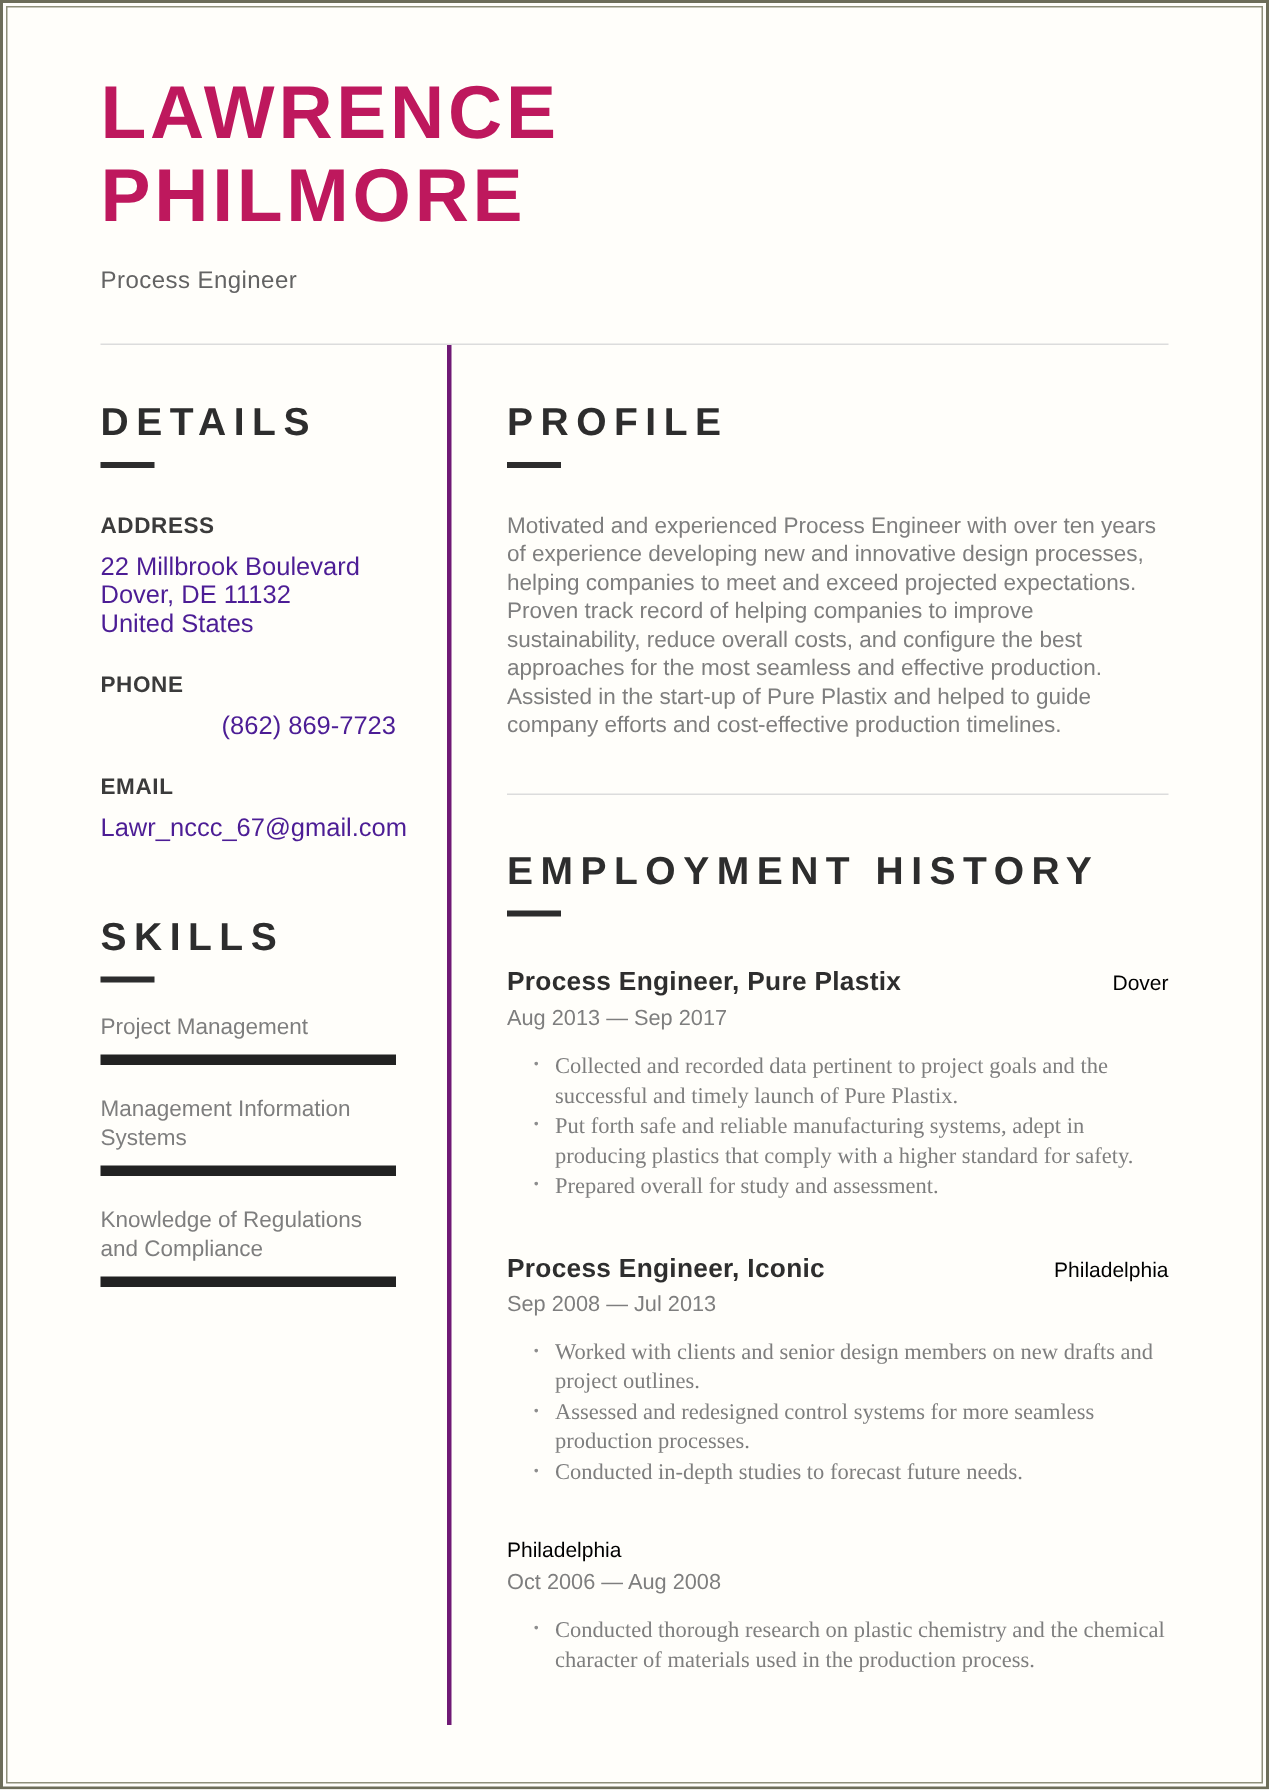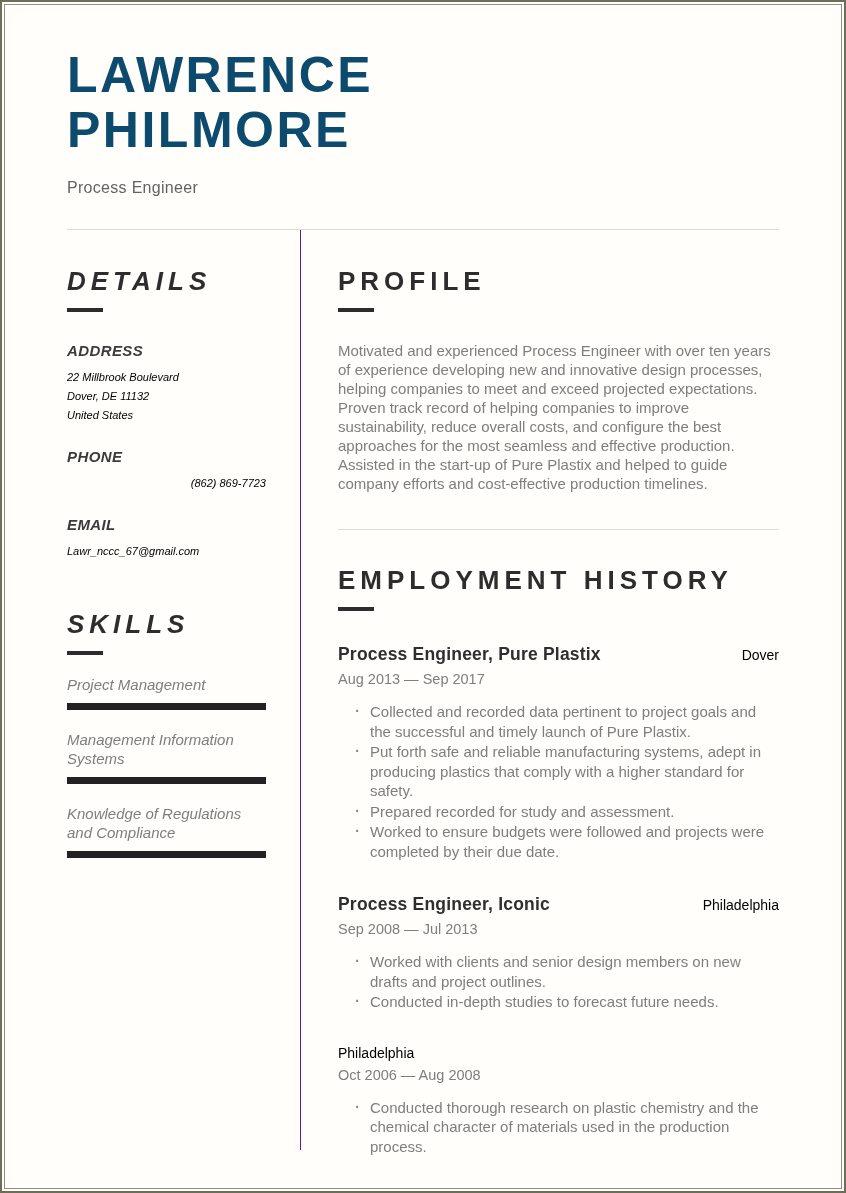--- a/index.html
+++ b/index.html
@@ -16,36 +16,36 @@
   .frame-inner { position:absolute; inset:4px; border:1px solid #8f8f7b; pointer-events:none; z-index:5; }
 
   .content { position:absolute; left:67px; right:67px; top:0; }
 
   
   .hdr { padding-top:48px; }
   .name {
     margin:0; width:420px;
     font-size:50px; line-height:55px;
     font-weight:bold; letter-spacing:2.5px;
-    color:#0c4a6e; text-transform:uppercase;
+    color:#be185d; text-transform:uppercase;
   }
   .subtitle { margin-top:21px; font-size:16px; color:#636363; letter-spacing:0.3px; }
 
   
   .columns { display:flex; margin-top:32px; border-top:1px solid #dcdcdc; height:920px; }
-  .col-left { width:234px; box-sizing:border-box; padding:36px 34px 0 0; border-right:1px solid #701a75;font-style:italic; }
+  .col-left { width:234px; box-sizing:border-box; padding:36px 34px 0 0; border-right:3px solid #701a75; }
   .col-right { flex:1; box-sizing:border-box; padding:36px 0 0 37px; }
 
   
   .sec-h { font-size:26px; font-weight:bold; letter-spacing:5px; color:#2d2d2d; }
   .sec-rule { width:36px; height:4px; background:#2d2d2d; margin-top:11px; }
 
   
   .label { font-size:15px; font-weight:bold; color:#3b3b3b; letter-spacing:0.4px; }
-  .value { font-size:11px; color:#000000; line-height:19px; }
+  .value { font-size:17px; color:#4c1d95; line-height:19px; }
   .addr-label { margin-top:30px; }
   .addr-lines { margin-top:9px; }
   .phone-label { margin-top:23px; }
   .phone-value { margin-top:9px;text-align:right; }
   .email-label { margin-top:23px; }
   .email-value { margin-top:9px; }
 
   .skills-h { margin-top:48px; }
   .skill { margin-top:20px; }
   .skill:first-of-type { margin-top:28px; }
@@ -60,20 +60,21 @@
   .job { margin-top:33px; }
   .job-head { display:flex; justify-content:space-between; align-items:baseline; }
   .job-title { font-size:17.5px; font-weight:bold; color:#2e2e2e; letter-spacing:0.2px; }
   .job-loc { font-size:14px; color:#000000; }
   .job-dates { margin-top:6px; font-size:14.5px; color:#7e7e7e; }
   ul.bullets { list-style:none; margin:15px 0 0 0; padding:0 0 0 17px; }
   ul.bullets li {
     position:relative; padding-left:15px;
     font-size:15px; color:#7e7e7e; line-height:19.5px;
     margin-bottom:1px;
+    font-family:Liberation Serif, serif;
   }
   ul.bullets li::before {
     content:"\00B7";
     position:absolute; left:0; top:-1px;
     color:#8d8d8d; font-weight:bold;
   }
 </style>
 </head>
 <body>
 
@@ -146,33 +147,33 @@
 
           <div class="job">
             <div class="job-head">
               <span class="job-title">Process Engineer, Pure Plastix</span>
               <span class="job-loc">Dover</span>
             </div>
             <div class="job-dates">Aug 2013 — Sep 2017</div>
             <ul class="bullets">
               <li>Collected and recorded data pertinent to project goals and the successful and timely launch of Pure Plastix.</li>
               <li>Put forth safe and reliable manufacturing systems, adept in producing plastics that comply with a higher standard for safety.</li>
-              <li>Prepared recorded for study and assessment.</li>
-              <li>Worked to ensure budgets were followed and projects were completed by their due date.</li>
+              <li>Prepared overall for study and assessment.</li>
             </ul>
           </div>
 
           <div class="job">
             <div class="job-head">
               <span class="job-title">Process Engineer, Iconic</span>
               <span class="job-loc">Philadelphia</span>
             </div>
             <div class="job-dates">Sep 2008 — Jul 2013</div>
             <ul class="bullets">
               <li>Worked with clients and senior design members on new drafts and project outlines.</li>
+              <li>Assessed and redesigned control systems for more seamless production processes.</li>
               <li>Conducted in-depth studies to forecast future needs.</li>
             </ul>
           </div>
 
           <div class="job">
             <div class="job-head">
               <span class="job-loc">Philadelphia</span>
             </div>
             <div class="job-dates">Oct 2006 — Aug 2008</div>
             <ul class="bullets">

